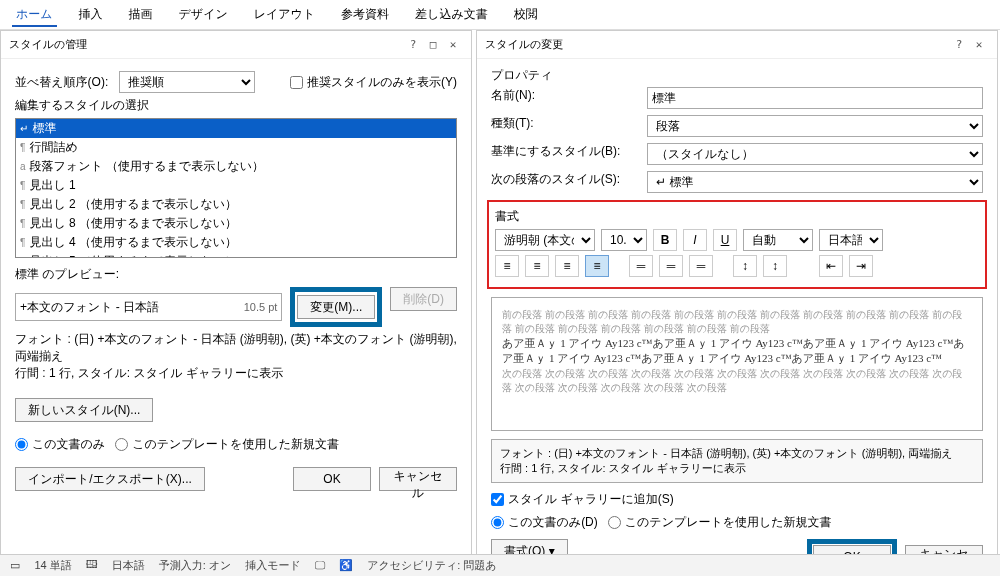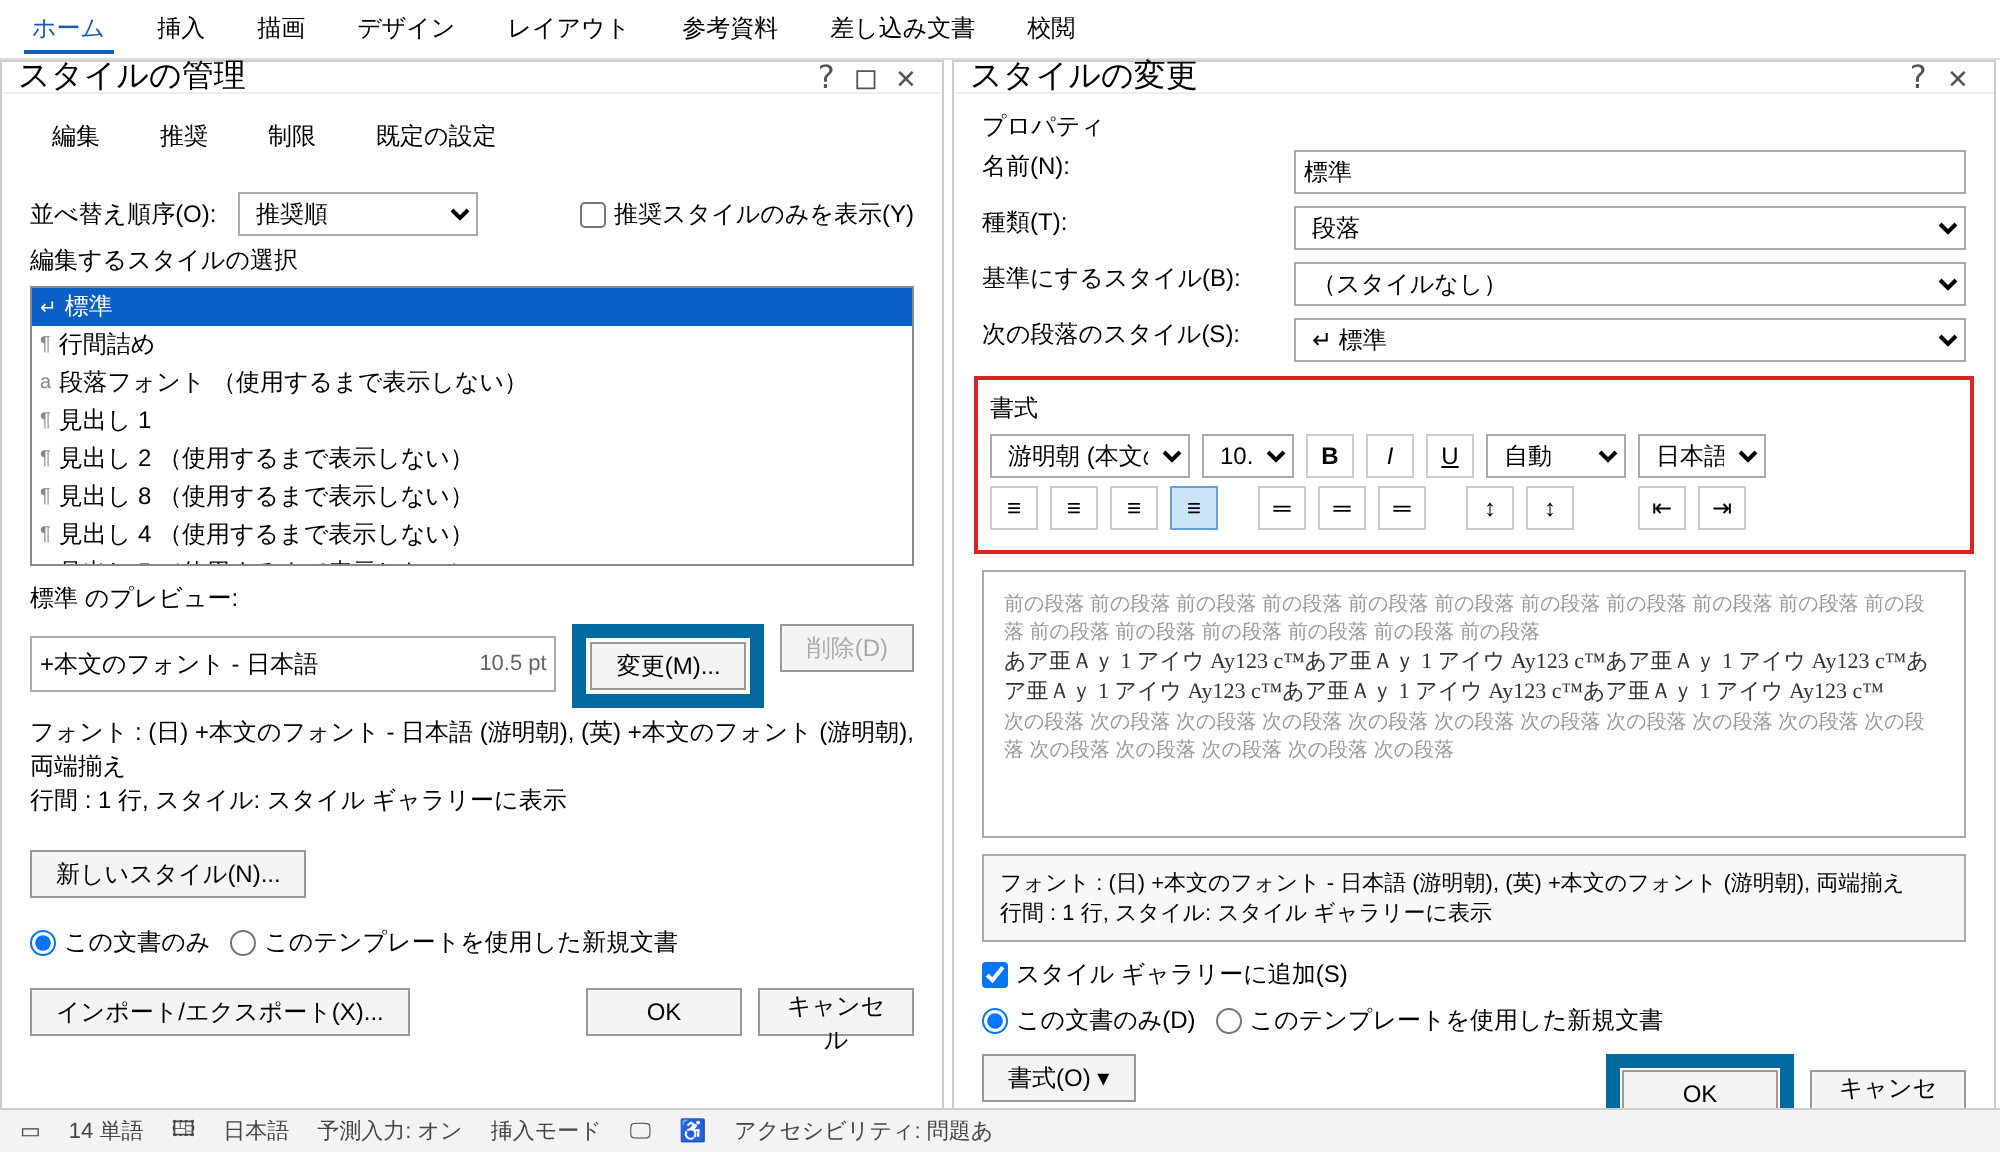--- a/index.html
+++ b/index.html
@@ -3,26 +3,26 @@
 <meta charset="utf-8">
 <style>
   * { box-sizing: border-box; margin: 0; padding: 0; font-family: "Yu Gothic UI", "Meiryo", sans-serif; }
   body { background: #fff; font-size: 12px; width: 1000px; height: 576px; overflow: hidden; position: relative; }
   .ribbon { display: flex; gap: 18px; padding: 4px 12px 2px; border-bottom: 1px solid #ddd; font-size: 12px; background: #fff; }
   .ribbon span { padding: 2px 4px; }
   .ribbon .active { border-bottom: 2px solid #185ABD; color: #185ABD; }
   .container { display: flex; height: 540px; }
   .pane-left { width: 472px; border: 1px solid #ccc; background: #fff; position: relative; }
   .pane-right { width: 522px; border: 1px solid #ccc; background: #fff; position: relative; margin-left: 4px; }
-  .titlebar { display: flex; align-items: center; height: 16px; padding: 0 8px; border-bottom: 1px solid #eee; font-size: 16px; }
+  .titlebar { display: flex; align-items: center; height: 28px; padding: 0 8px; border-bottom: 1px solid #eee; font-size: 11px; }
   .titlebar .title { flex: 1; }
   .titlebar .ctl { width: 20px; text-align: center; font-family: monospace; color: #555; }
   .tabs { display: flex; gap: 0; padding: 6px 10px 0; }
   .tabs .tab { padding: 6px 14px; border: 1px solid transparent; }
-  .red-box { border: 7px solid #0369a1; }
+  .red-box { border: 5px solid #0369a1; }
   .section { padding: 8px 14px; }
   .row { display: flex; align-items: center; gap: 8px; margin: 4px 0; }
   label.lbl { min-width: 96px; }
   select, input[type=text] { border: 1px solid #aaa; height: 22px; font-size: 12px; padding: 0 4px; background: #fff; }
   .checkbox { display: flex; align-items: center; gap: 4px; }
   .listbox { border: 1px solid #888; height: 140px; overflow: auto; margin-top: 4px; background: #fff; }
   .listbox .item { padding: 1px 4px; font-size: 12px; display: flex; align-items: center; gap: 4px; }
   .listbox .item.sel { background: #0a5fc7; color: #fff; }
   .paraicon { font-size: 10px; color: #888; }
   .previewbox { border: 1px solid #aaa; height: 28px; margin: 6px 0; padding: 4px; font-size: 12px; display: flex; align-items: center; justify-content: space-between; }
@@ -61,30 +61,24 @@
 
 <div class="container">
 
   <div class="pane-left">
     <div class="titlebar">
       <span class="title">スタイルの管理</span>
       <span class="ctl">?</span>
       <span class="ctl">□</span>
       <span class="ctl">✕</span>
     </div>
-    <div class="tabs">
-      <span class="tab red-box">編集</span>
-      <span class="tab">推奨</span>
-      <span class="tab">制限</span>
-      <span class="tab">既定の設定</span>
-    </div>
     <div class="section">
       <div class="row">
         <label class="lbl">並べ替え順序(O):</label>
-        <select style="width:120px"><option>推奨順</option></select>
+        <select style="width:136px"><option>推奨順</option></select>
         <div class="checkbox" style="margin-left:auto">
           <input type="checkbox" style="">
           <span>推奨スタイルのみを表示(Y)</span>
         </div>
       </div>
       <div style="margin-top:4px">編集するスタイルの選択</div>
       <div class="listbox">
         <div class="item sel">
             <span class="paraicon" style="color:#fff">↵</span>
             <span>標準</span>

